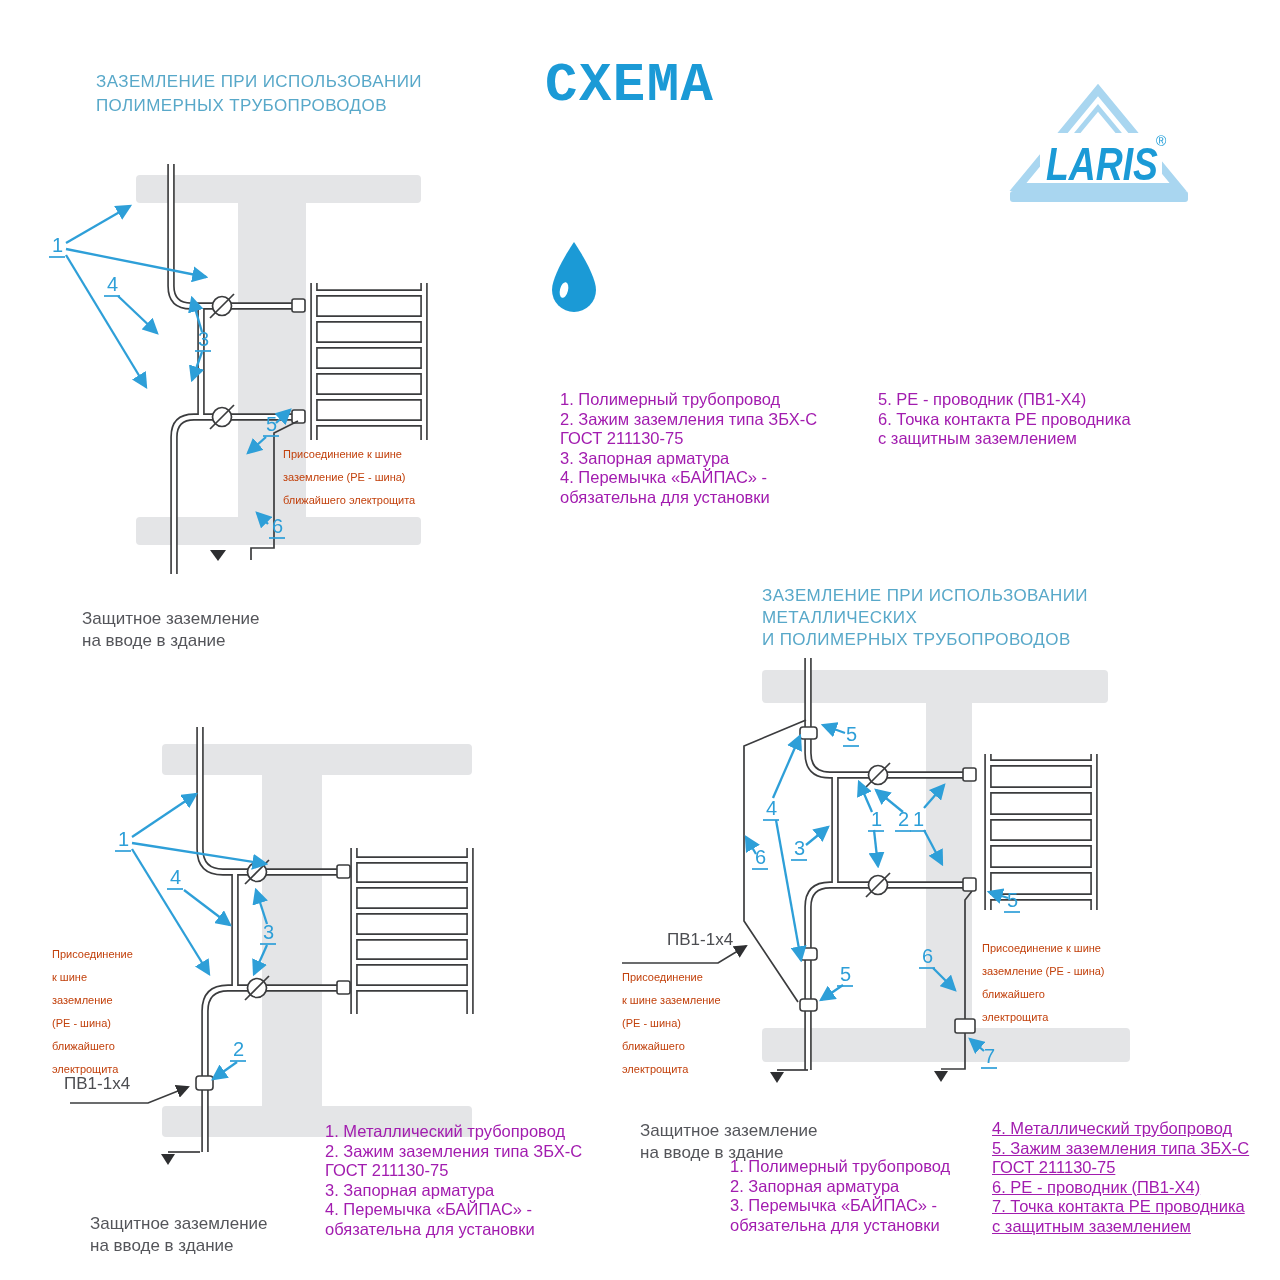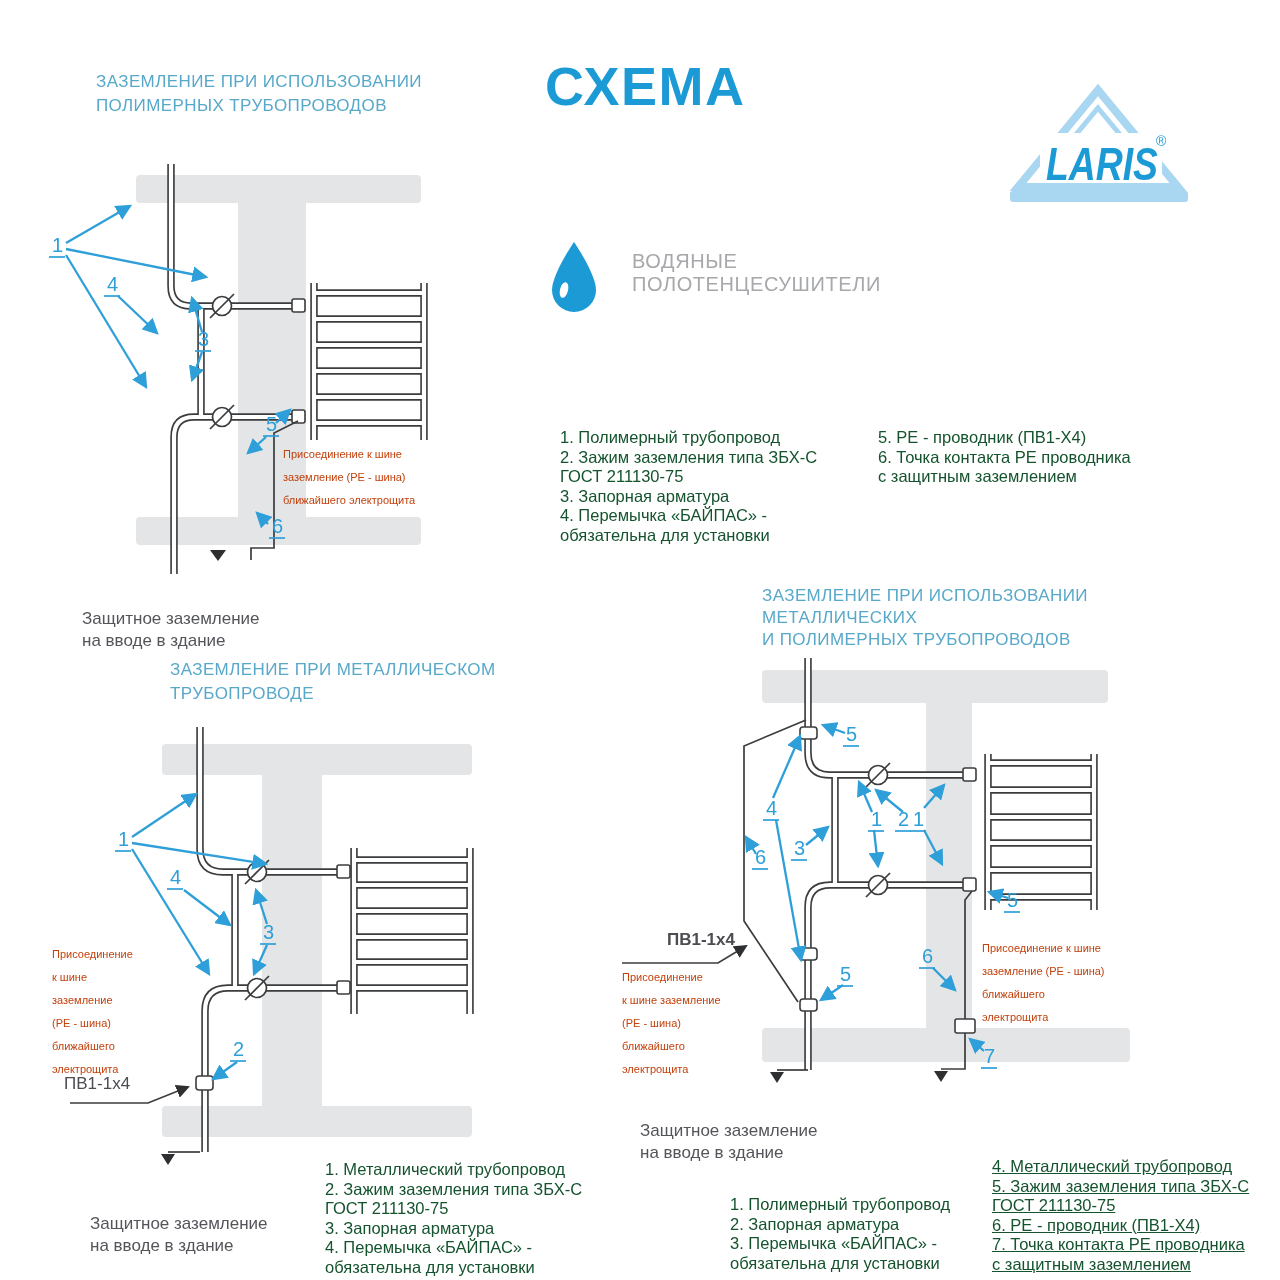--- a/index.html
+++ b/index.html
@@ -3,21 +3,21 @@
 <meta charset="utf-8">
 <style>
   html,body{margin:0;padding:0;background:#fff;}
   .page{position:relative;width:1280px;height:1280px;background:#ffffff;overflow:hidden;
         font-family:"Liberation Sans","DejaVu Sans",sans-serif;}
   .art{position:absolute;left:0;top:0;}
   .t{position:absolute;white-space:pre-line;}
   .sec-title{font-size:17px;line-height:24px;color:#58a8c9;letter-spacing:0.4px;}
   .big-title{font-size:54px;font-weight:bold;color:#1b9ad6;letter-spacing:1.5px;line-height:56px;}
   .note{font-size:11px;line-height:23px;color:#c2410c;}
-  .legend{font-size:16.5px;line-height:19.5px;color:#14532d;margin-top:38px;}
+  .legend{font-size:16.5px;line-height:19.5px;color:#a21caf;}
   .gnote{font-size:17px;line-height:22px;color:#54555a;margin-top:38px;}
   .wire-lbl{font-size:17px;color:#4c4d51;}
   .subtitle{font-size:20px;line-height:23px;color:#a6a8ab;letter-spacing:0.6px;}
   svg text.num{font-family:"Liberation Sans","DejaVu Sans",sans-serif;font-size:20px;fill:#2e9fd8;}
   svg text.brand{font-family:"Liberation Sans","DejaVu Sans",sans-serif;font-weight:bold;font-style:italic;fill:#1b9ad6;}
   .beam{fill:#e4e5e7;}
   .pd{stroke:#3b3c3e;stroke-width:7.5;fill:none;stroke-linejoin:round;}
   .pw{stroke:#ffffff;stroke-width:4.2;fill:none;stroke-linejoin:round;}
   .wire{stroke:#3b3c3e;stroke-width:1.7;fill:none;}
   .fit{fill:#ffffff;stroke:#3b3c3e;stroke-width:1.6;}
@@ -281,62 +281,58 @@
     </g>
     <g>
       <path d="M574,242 C574,242 552,274 552,290 a22,22 0 0 0 44,0 C596,274 574,242 574,242 Z" fill="#1b9ad6"></path>
       <ellipse cx="564" cy="290" rx="4" ry="8" fill="#ffffff" transform="rotate(14 564 290)"></ellipse>
     </g>
   </svg>
 
   <div class="t sec-title" style="left:96px;top:70px;">ЗАЗЕМЛЕНИЕ ПРИ ИСПОЛЬЗОВАНИИ
 ПОЛИМЕРНЫХ ТРУБОПРОВОДОВ</div>
 
-  <div class="t big-title" style="left:545px;top:58px;">СХЕМА</div>
-  <div class="t subtitle" style="left:632px;top:250px;">ВОДЯНЫЕ
-ПОЛОТЕНЦЕСУШИТЕЛИ</div>
+  <div class="t big-title" style="left:545px;top:58px;font-family:Liberation Mono, monospace;">СХЕМА</div>
 
   <div class="t legend" style="left:560px;top:390px;">1. Полимерный трубопровод
 2. Зажим заземления типа ЗБХ-С
 ГОСТ 211130-75
 3. Запорная арматура
 4. Перемычка «БАЙПАС» -
 обязательна для установки</div>
   <div class="t legend" style="left:878px;top:390px;">5. PE - проводник (ПВ1-Х4)
 6. Точка контакта PE проводника
 с защитным заземлением</div>
 
   <div class="t note" style="left:283px;top:443px;">Присоединение к шине
 заземление (PE - шина)
 ближайшего электрощита</div>
   <div class="t gnote" style="left:82px;top:570px;">Защитное заземление
 на вводе в здание</div>
 
-  <div class="t sec-title" style="left:170px;top:658px;">ЗАЗЕМЛЕНИЕ ПРИ МЕТАЛЛИЧЕСКОМ
-ТРУБОПРОВОДЕ</div>
   <div class="t note" style="left:52px;top:943px;">Присоединение
 к шине
 заземление
 (РЕ - шина)
 ближайшего
 электрощита</div>
   <div class="t wire-lbl" style="left:64px;top:1074px;">ПВ1-1х4</div>
   <div class="t gnote" style="left:90px;top:1175px;">Защитное заземление
 на вводе в здание</div>
   <div class="t legend" style="left:325px;top:1122px;">1. Металлический трубопровод
 2. Зажим заземления типа ЗБХ-С
 ГОСТ 211130-75
 3. Запорная арматура
 4. Перемычка «БАЙПАС» -
 обязательна для установки</div>
 
   <div class="t sec-title" style="left:762px;top:585px;line-height:22px;">ЗАЗЕМЛЕНИЕ ПРИ ИСПОЛЬЗОВАНИИ
 МЕТАЛЛИЧЕСКИХ
 И ПОЛИМЕРНЫХ ТРУБОПРОВОДОВ</div>
-  <div class="t wire-lbl" style="left:667px;top:930px;font-weight:bold;">ПВ1-1x4</div>
+  <div class="t wire-lbl" style="left:667px;top:930px;">ПВ1-1x4</div>
   <div class="t note" style="left:622px;top:966px;">Присоединение
 к шине заземление
 (РЕ - шина)
 ближайшего
 электрощита</div>
   <div class="t note" style="left:982px;top:937px;">Присоединение к шине
 заземление (РЕ - шина)
 ближайшего
 электрощита</div>
   <div class="t gnote" style="left:640px;top:1082px;">Защитное заземление

